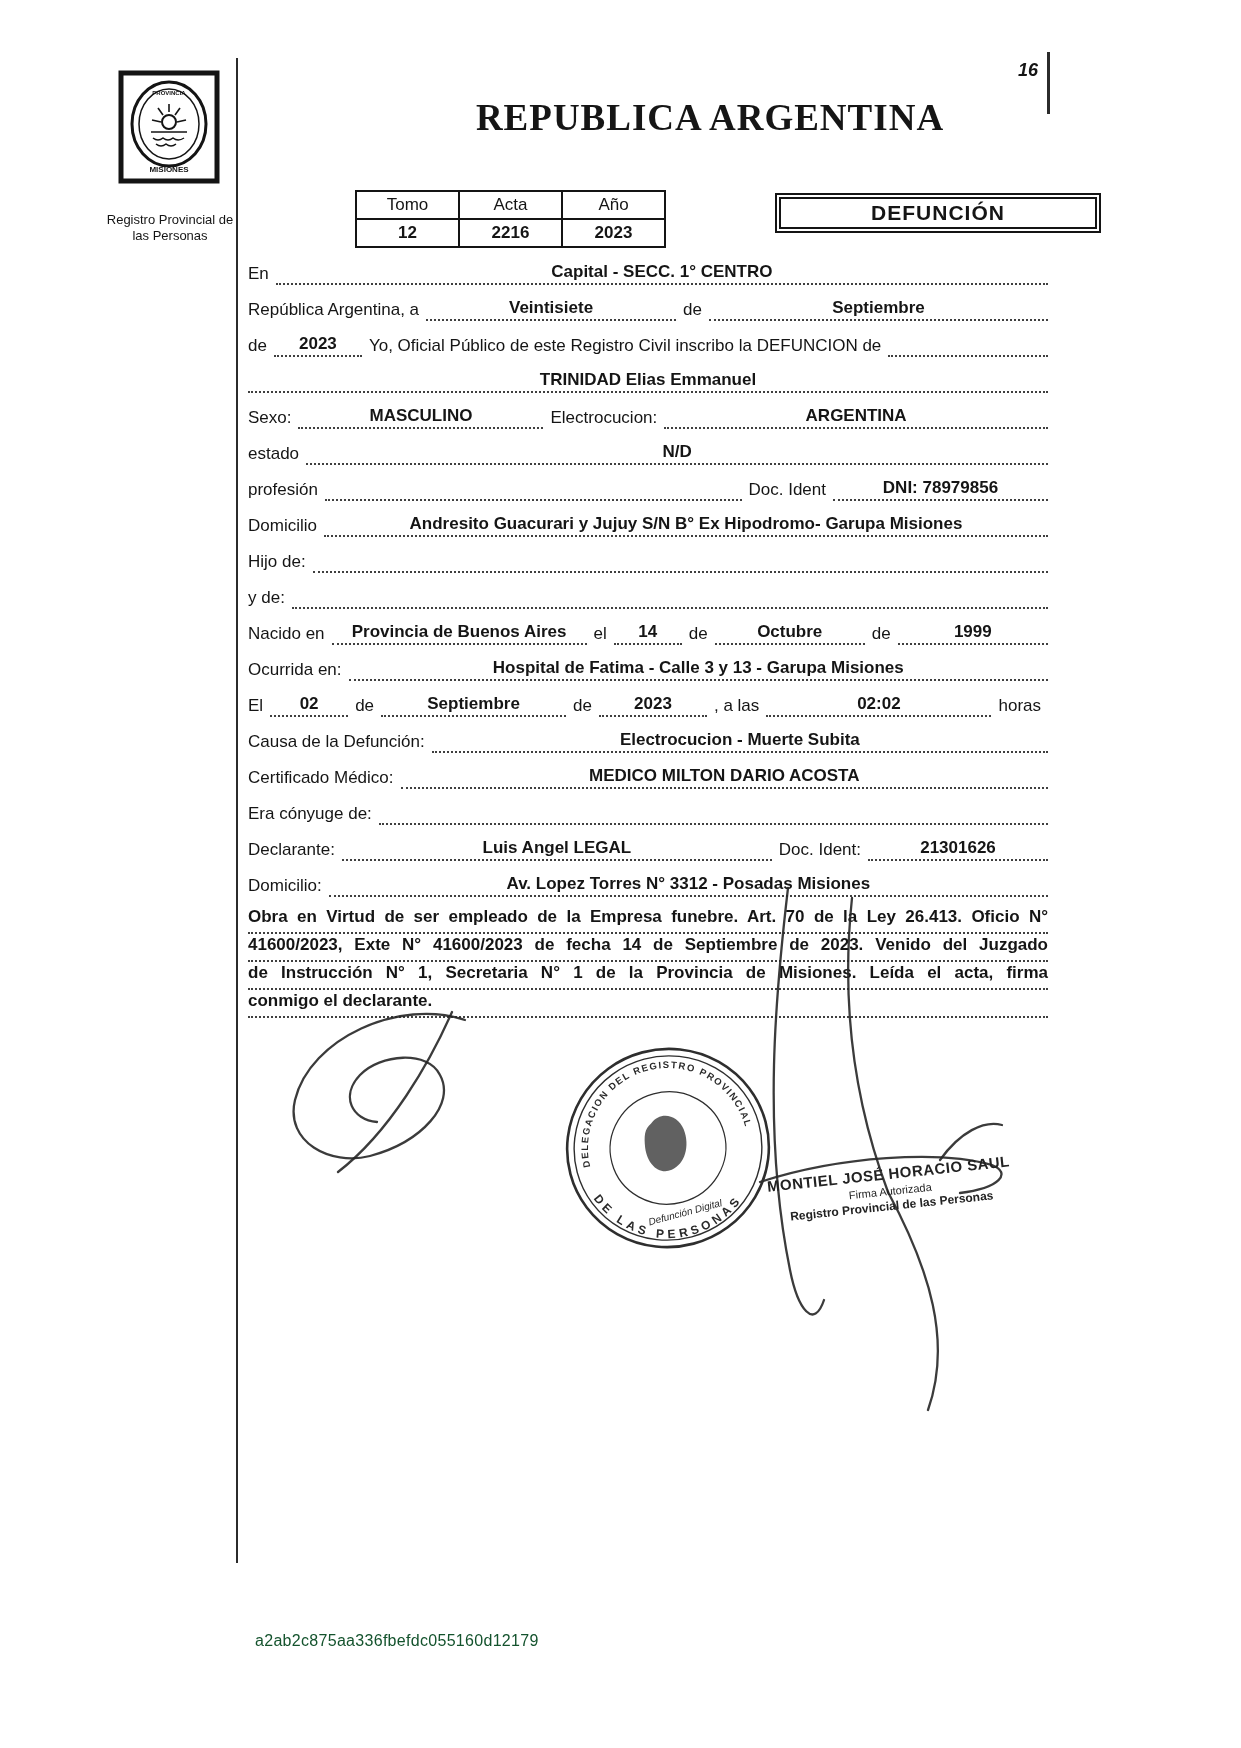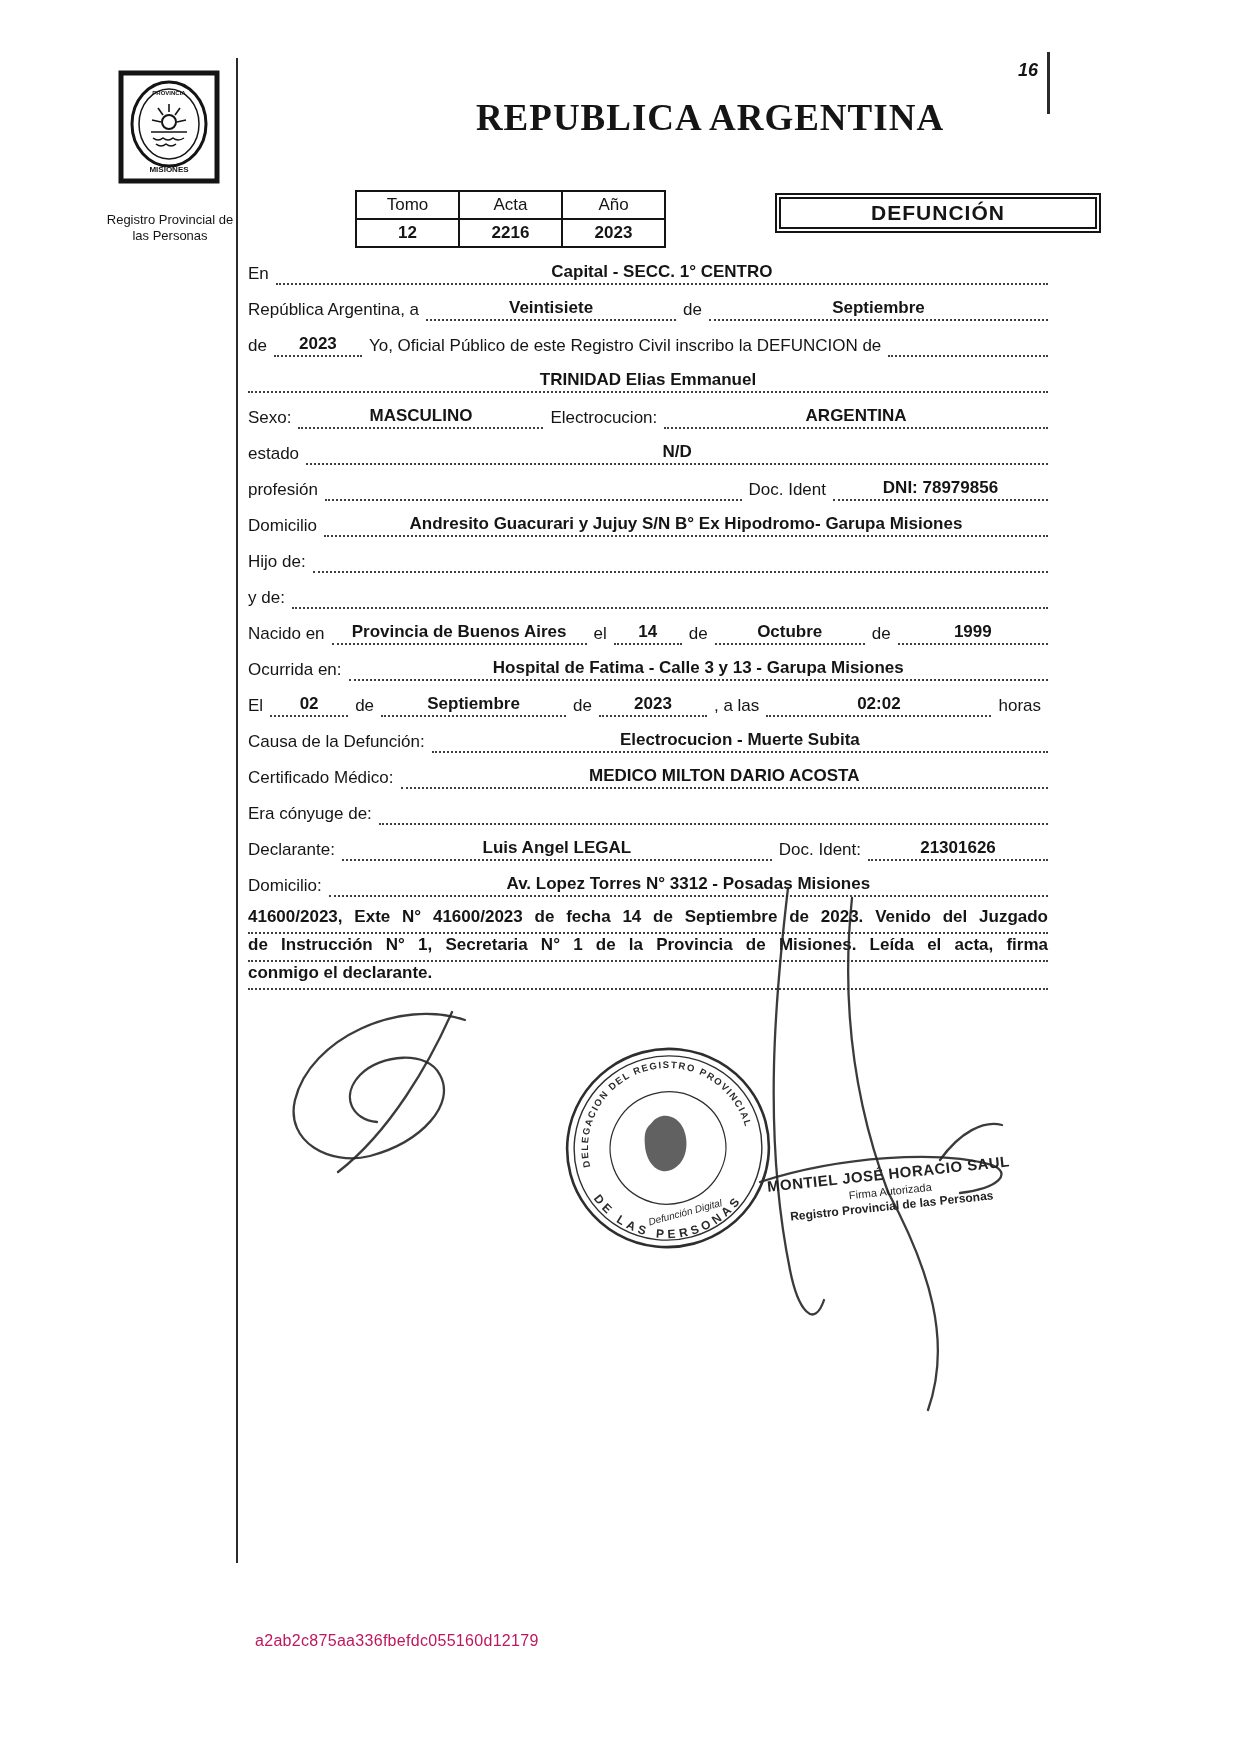--- a/index.html
+++ b/index.html
@@ -74,21 +74,21 @@
 
   
   #signer-stamp{
     position:absolute;left:760px;top:1165px;width:260px;z-index:6;
     transform:rotate(-6deg);text-align:center;color:#222;
   }
   #signer-name{font-size:15px;font-weight:700;letter-spacing:.5px;}
   #signer-role{font-size:11px;margin-top:3px;}
   #signer-org{font-size:12px;font-weight:700;margin-top:2px;}
 
-  #footer-code{position:absolute;left:255px;top:1632px;font-size:16px;color:#be185d;letter-spacing:.3px;}
+  #footer-code{position:absolute;left:255px;top:1632px;font-size:16px;color:#14532d;letter-spacing:.3px;}
 </style>
 </head>
 <body>
 
 <div class="page">
 
   <div id="page-number">16</div>
   <div id="left-rule" class="rule-v"></div>
   <div id="right-rule" class="rule-v"></div>
 
@@ -244,20 +244,21 @@
     </div>
 
     <div class="line">
       <span class="lbl">Domicilio:</span>
       <span class="fld grow">Av. Lopez Torres N° 3312 - Posadas Misiones</span>
     </div>
 
   </div>
 
   <div id="notes">
+    <div class="note-line just">Obra en Virtud de ser empleado de la Empresa funebre. Art. 70 de la Ley 26.413. Oficio N°</div>
     <div class="note-line just">41600/2023, Exte N° 41600/2023 de fecha 14 de Septiembre de 2023. Venido del Juzgado</div>
     <div class="note-line just">de Instrucción N° 1, Secretaria N° 1 de la Provincia de Misiones. Leída el acta, firma</div>
     <div class="note-line">conmigo el declarante.</div>
   </div>
 
   <svg id="sig-overlay" viewBox="0 0 820 560">
     <defs>
       <path id="arcTop" d="M 348 278 A 80 80 0 0 1 508 278"></path>
       <path id="arcBottom" d="M 338 278 A 90 90 0 0 0 518 278"></path>
     </defs>

